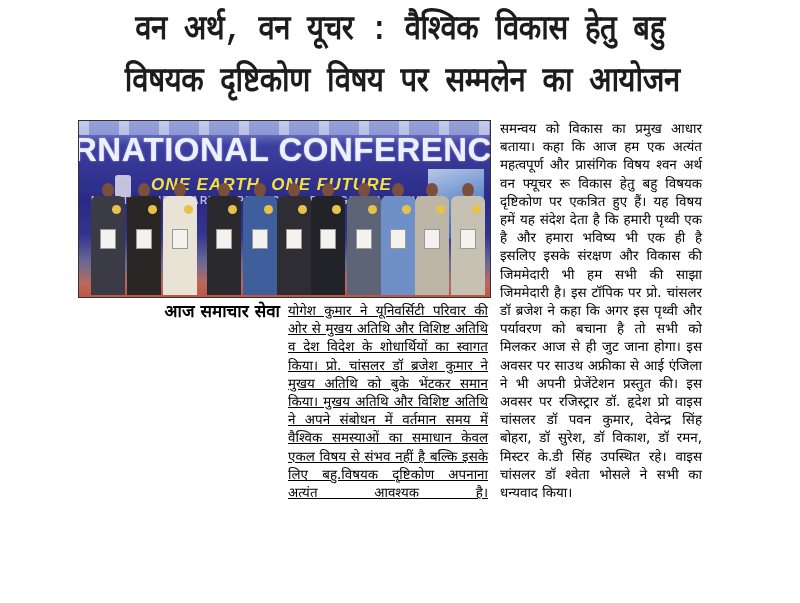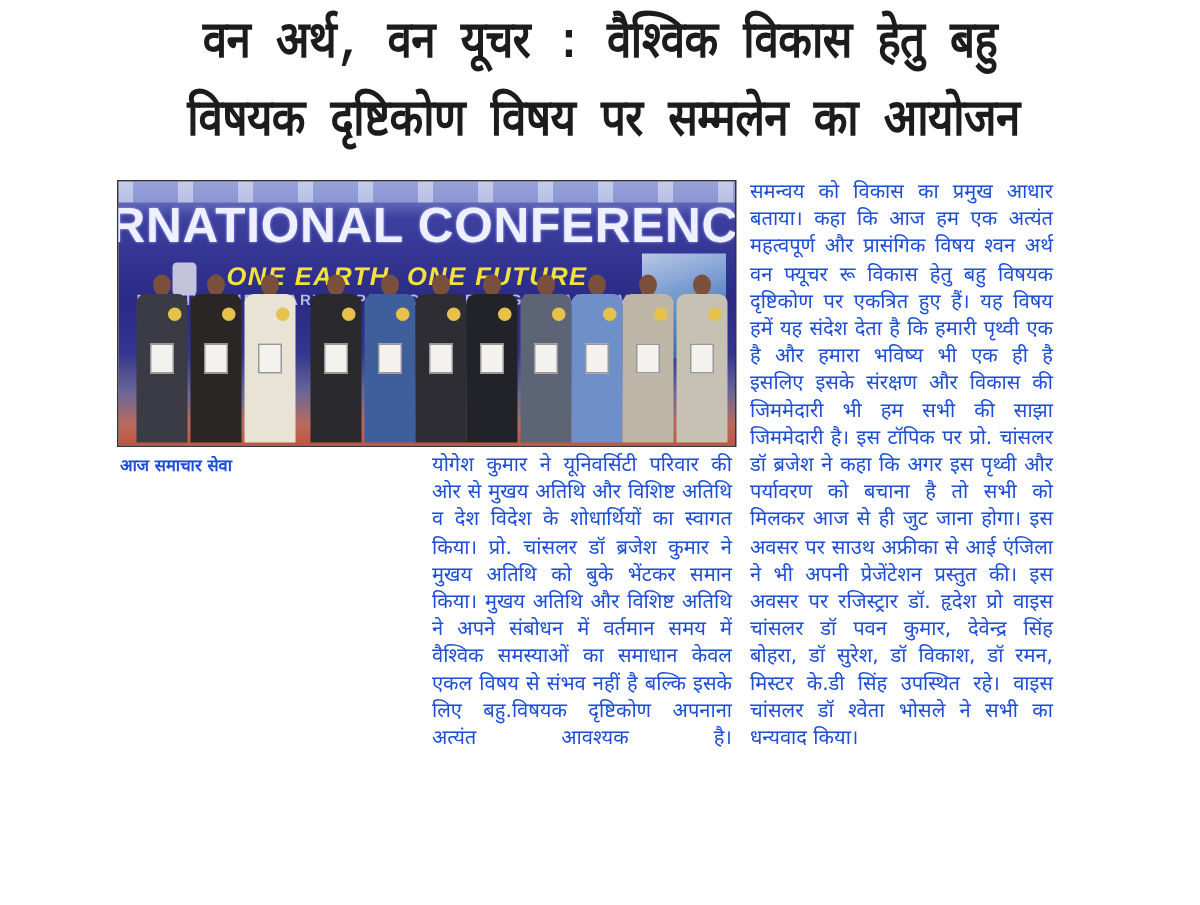--- a/index.html
+++ b/index.html
@@ -43,27 +43,27 @@
   .logo {
     position: absolute; left: 36px; top: 54px; width: 16px; height: 22px;
     background: #e8e8ef; border-radius: 3px; opacity: .8;
   }
   .person { position: absolute; bottom: 2px; }
   .person .head { position: absolute; width: 12px; height: 14px; border-radius: 50%; background: #7a4f3c; left: 50%; transform: translateX(-50%); top: 0; }
   .person .body { position: absolute; top: 13px; left: 0; right: 0; bottom: 0; border-radius: 6px 6px 0 0; }
   .person .book { position: absolute; top: 46px; left: 50%; transform: translateX(-50%); width: 14px; height: 18px; background: #f3f2ee; border: 1px solid #999; }
   .person .medal { position: absolute; top: 22px; left: 62%; width: 9px; height: 9px; border-radius: 50%; background: #e7c24a; }
 
-  .col { position: absolute; font-size: 13.4px; line-height: 18.2px; color: #1d4ed8; text-align: justify; }
+  .col { position: absolute; font-size: 13.4px; line-height: 18.2px; color: #000000; text-align: justify; }
   .col p { margin: 0; text-align-last: justify; }
   .col p.last { text-align-last: left; }
-  .byline { font-weight: bold; text-align: left; display: block; font-size: 11px; }
+  .byline { font-weight: bold; text-align: right; display: block; font-size: 17px; }
   .dateline { font-weight: bold; }
   .col1 { left: 80px; top: 302px; width: 200px; }
-  .col2 { left: 288px; top: 302px; width: 200px; }
+  .col2 { left: 288px; top: 302px; width: 200px; text-decoration: underline; }
   .col3 { left: 500px; top: 120px; width: 202px; }
 </style>
 </head>
 <body>
 
 <div class="headline">
   <span class="line">वन अर्थ, वन यूचर : वैश्विक विकास हेतु बहु</span>
   <span class="line">विषयक दृष्टिकोण विषय पर सम्मलेन का आयोजन</span>
 </div>
 

